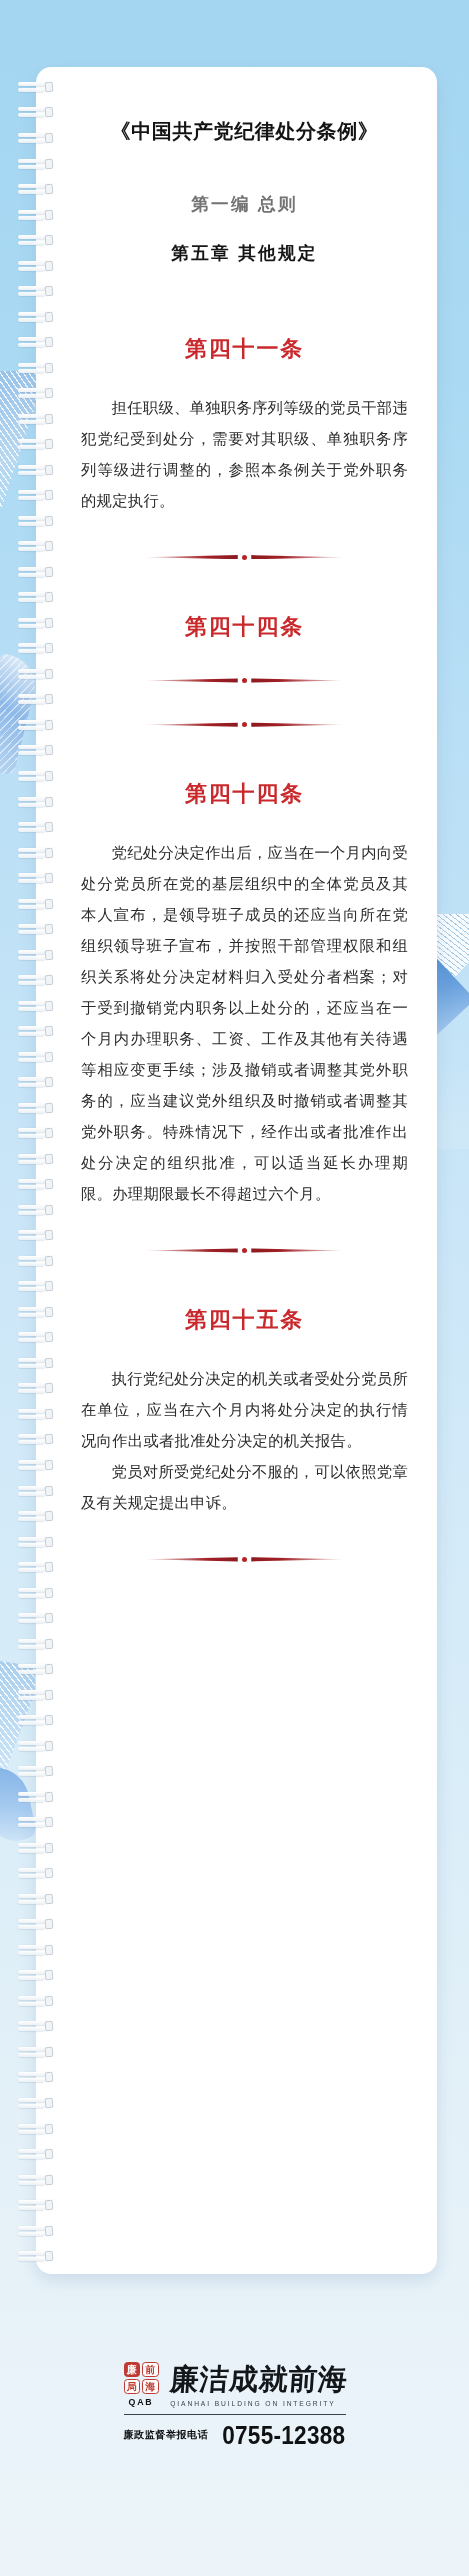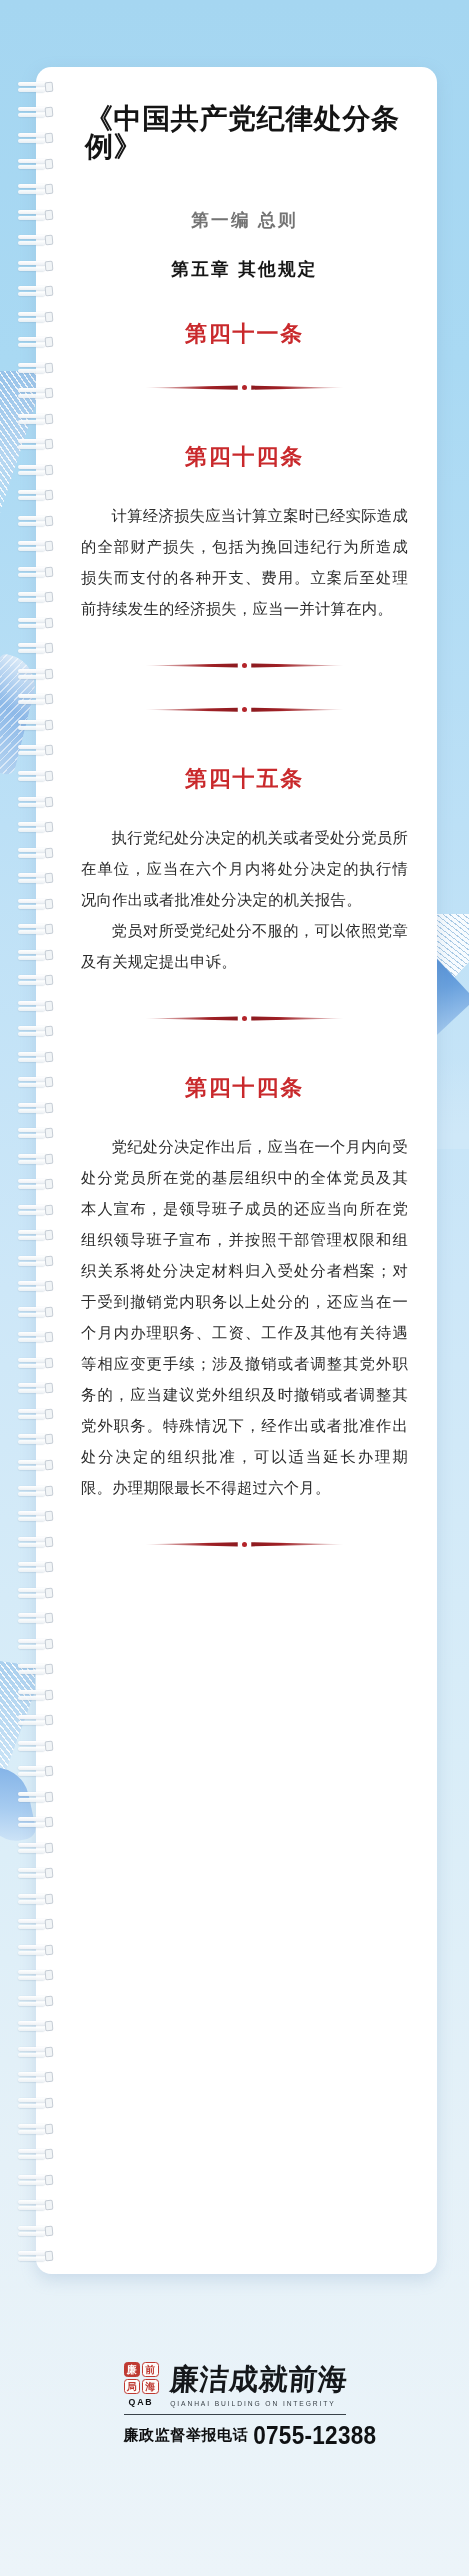--- a/index.html
+++ b/index.html
@@ -72,41 +72,41 @@
     margin-left:36px; margin-top:67px;
     width:401px; min-height:2207px;
     background:#ffffff;
     border-radius:15.3px;
     box-shadow:0 5.9px 15.3px rgba(128,163,196,.28);
     box-sizing:border-box;
     padding:34px 29px 66px 45px;
   }
 
   .doc-title {
-    margin:4px; text-align:left;
-    font-size:28px; font-weight:900; color:#141414;
+    margin:16px; text-align:center;
+    font-size:20px; font-weight:900; color:#141414;
     letter-spacing:0.6px; line-height:28px;
   }
   .doc-part {
     margin:49px 0 0; text-align:center;
     font-size:17.6px; font-weight:900; color:#737373;
     letter-spacing:2.3px; line-height:21px;
   }
   .doc-chapter {
     margin:28px 0 0; text-align:center;
     font-size:17.6px; font-weight:900; color:#161616;
     letter-spacing:2.3px; line-height:21px;
   }
 
   .article-heading {
     margin:54px 0 0; text-align:center;
     font-size:22px; font-weight:900; color:#c9292c;
     letter-spacing:1.8px; line-height:25px;
   }
-  .article:first-of-type .article-heading { margin-top:41px; }
+  .article:first-of-type .article-heading { margin-top:72px; }
   .article-body { margin-top:30.5px; }
   .article-body p {
     margin:0;
     font-size:15.3px; line-height:31px; color:#2b2b2b;
     letter-spacing:0.3px; text-indent:2em;
     text-align:justify;
   }
 
   .divider {
     width:199px; margin:39px auto 0;
@@ -179,21 +179,21 @@
   .slogan-en {
     margin-top:4.7px;
     font-size:6.7px; letter-spacing:1.9px; white-space:nowrap;
     color:#3a4147;
   }
   .brand-bottom {
     display:flex; align-items:center; justify-content:space-between;
     padding-top:6.5px;
   }
   .hotline-label {
-    font-size:15px; font-weight:900; color:#0d0e0f; letter-spacing:0.6px;
+    font-size:10px; font-weight:900; color:#0d0e0f; letter-spacing:0.6px;
     white-space:nowrap;
   }
   .hotline-number {
     font-size:23.5px; font-weight:900; color:#0f1113; letter-spacing:0.3px;
     white-space:nowrap; transform:scale(.96,1.1); transform-origin:right center;
   }
 </style>
 </head>
 <body>
 
@@ -209,64 +209,64 @@
     <div class="fade"></div>
   </div>
 
   <div class="card">
     <h1 class="doc-title">《中国共产党纪律处分条例》</h1>
     <div class="doc-part">第一编 总则</div>
     <div class="doc-chapter">第五章 其他规定</div>
 
     <section class="article">
       <h2 class="article-heading">第四十一条</h2>
+      <div class="article-body">
+        <p>担任职级、单独职务序列等级的党员干部违犯党纪受到处分，需要对其职级、单独职务序列等级进行调整的，参照本条例关于党外职务的规定执行。</p>
+      </div>
       <div class="divider">
         <span class="wing left"></span>
         <span class="dot"></span>
         <span class="wing right"></span>
       </div>
     </section>
 
     <section class="article">
       <h2 class="article-heading">第四十四条</h2>
-      <div class="article-body">
-        <p>计算经济损失应当计算立案时已经实际造成的全部财产损失，包括为挽回违纪行为所造成损失而支付的各种开支、费用。立案后至处理前持续发生的经济损失，应当一并计算在内。</p>
-      </div>
       <div class="divider">
         <span class="wing left"></span>
         <span class="dot"></span>
         <span class="wing right"></span>
       </div>
     </section>
 
     <section class="article">
       <div class="divider">
         <span class="wing left"></span>
         <span class="dot"></span>
         <span class="wing right"></span>
       </div>
     </section>
 
     <section class="article">
+      <h2 class="article-heading">第四十四条</h2>
+      <div class="article-body">
+        <p>党纪处分决定作出后，应当在一个月内向受处分党员所在党的基层组织中的全体党员及其本人宣布，是领导班子成员的还应当向所在党组织领导班子宣布，并按照干部管理权限和组织关系将处分决定材料归入受处分者档案；对于受到撤销党内职务以上处分的，还应当在一个月内办理职务、工资、工作及其他有关待遇等相应变更手续；涉及撤销或者调整其党外职务的，应当建议党外组织及时撤销或者调整其党外职务。特殊情况下，经作出或者批准作出处分决定的组织批准，可以适当延长办理期限。办理期限最长不得超过六个月。</p>
+      </div>
+      <div class="divider">
+        <span class="wing left"></span>
+        <span class="dot"></span>
+        <span class="wing right"></span>
+      </div>
+    </section>
+
+    <section class="article">
       <h2 class="article-heading">第四十五条</h2>
       <div class="article-body">
         <p>执行党纪处分决定的机关或者受处分党员所在单位，应当在六个月内将处分决定的执行情况向作出或者批准处分决定的机关报告。</p>
         <p>党员对所受党纪处分不服的，可以依照党章及有关规定提出申诉。</p>
-      </div>
-      <div class="divider">
-        <span class="wing left"></span>
-        <span class="dot"></span>
-        <span class="wing right"></span>
-      </div>
-    </section>
-
-    <section class="article">
-      <h2 class="article-heading">第四十四条</h2>
-      <div class="article-body">
-        <p>党纪处分决定作出后，应当在一个月内向受处分党员所在党的基层组织中的全体党员及其本人宣布，是领导班子成员的还应当向所在党组织领导班子宣布，并按照干部管理权限和组织关系将处分决定材料归入受处分者档案；对于受到撤销党内职务以上处分的，还应当在一个月内办理职务、工资、工作及其他有关待遇等相应变更手续；涉及撤销或者调整其党外职务的，应当建议党外组织及时撤销或者调整其党外职务。特殊情况下，经作出或者批准作出处分决定的组织批准，可以适当延长办理期限。办理期限最长不得超过六个月。</p>
       </div>
       <div class="divider">
         <span class="wing left"></span>
         <span class="dot"></span>
         <span class="wing right"></span>
       </div>
     </section>
   </div>
 
   <div class="binding">

